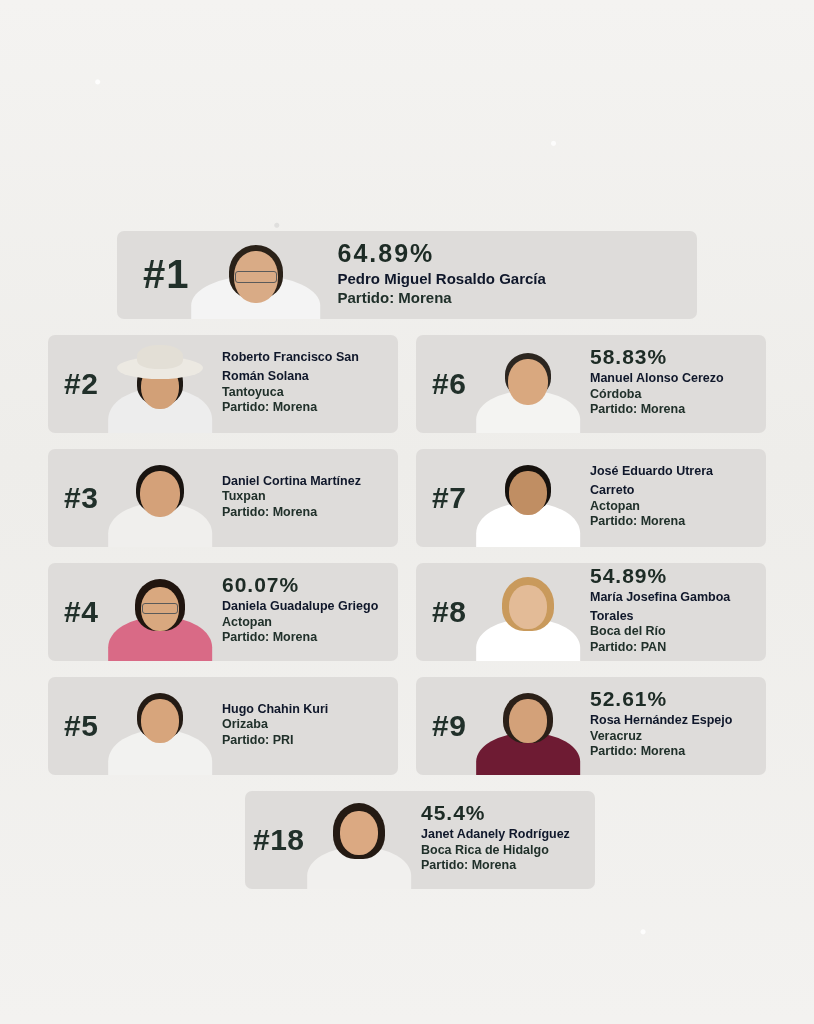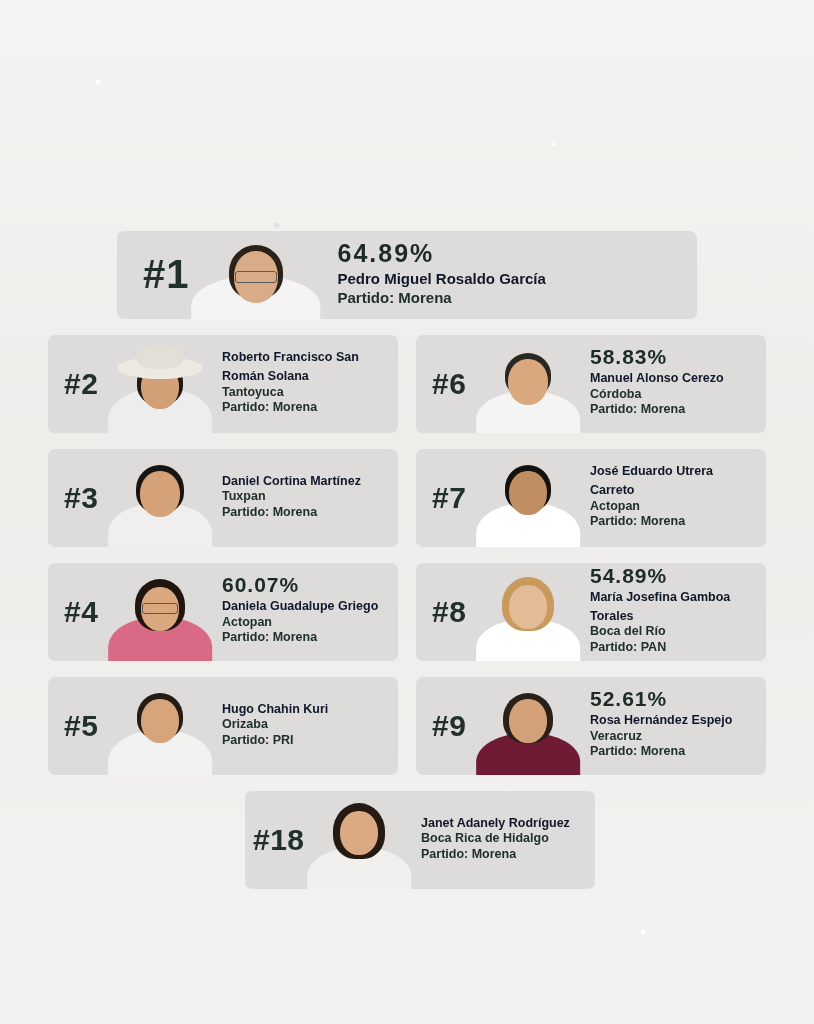--- a/index.html
+++ b/index.html
@@ -473,20 +473,21 @@
     <div class="card card-last">
       <div class="rank">#18</div>
       <div class="photo-wrap">
         <div class="portrait">
           <div class="p-body" style="background:#f1f0ee;height:42%;"></div>
           <div class="p-hair" style="width:52px;height:56px;top:12px;background:#241a13;"></div>
           <div class="p-head" style="width:38px;height:44px;top:20px;background:#dba982;"></div>
         </div>
       </div>
       <div class="info">
+        <div class="pct">45.4%</div>
         <div class="nm">Janet Adanely Rodríguez</div>
         <div class="muni">Boca Rica de Hidalgo</div>
         <div class="party">Partido: Morena</div>
       </div>
     </div>
   </div>
 
   <div class="footer-rules">
     <div class="f-rule"></div>
     <div class="f-rule thin"></div>

